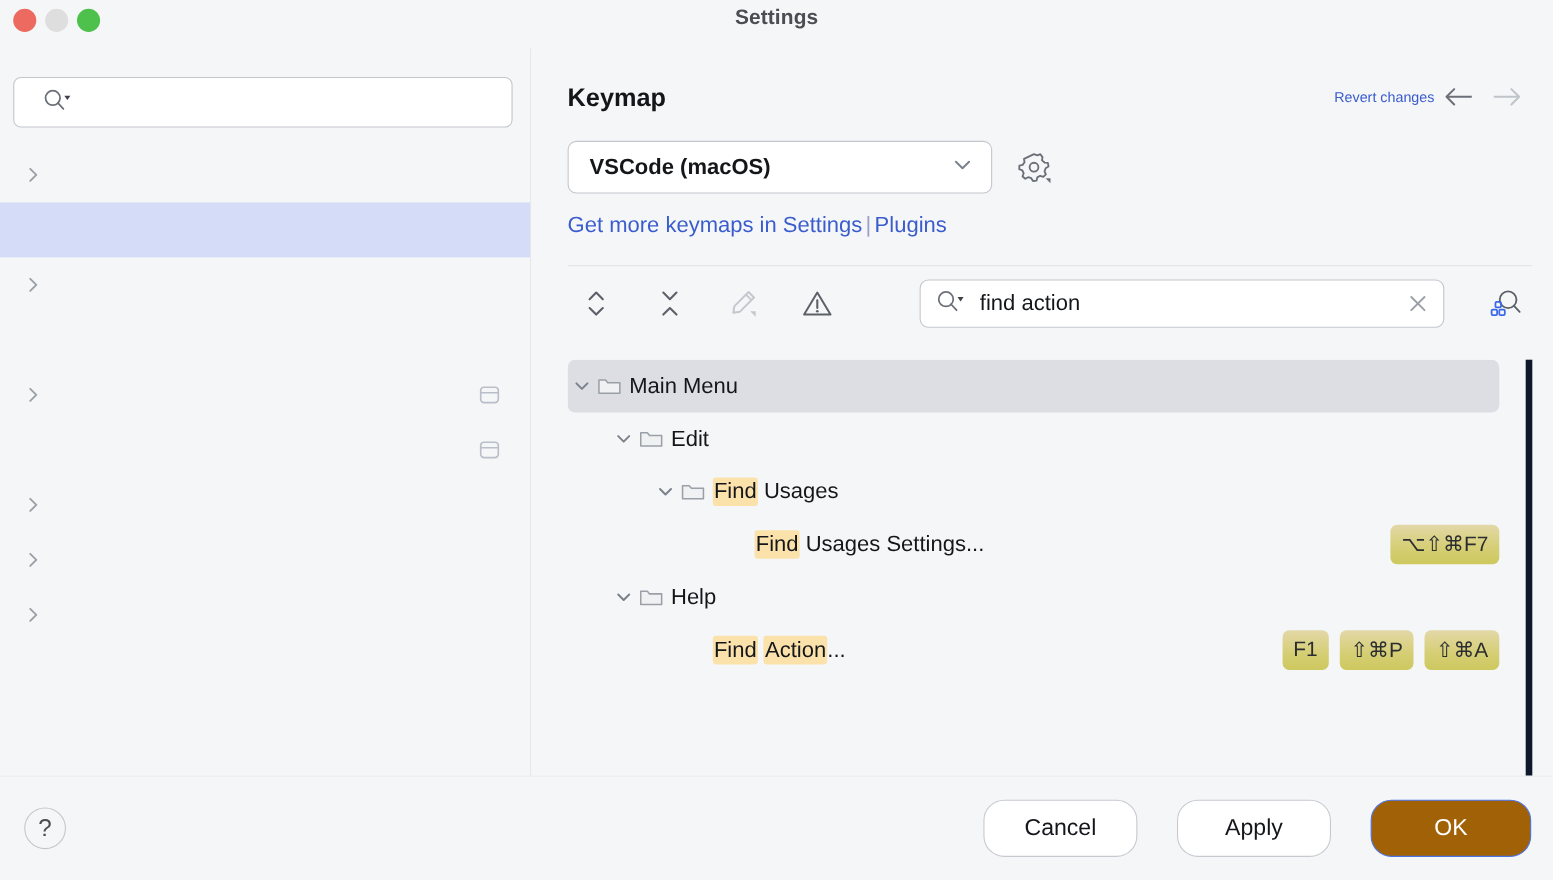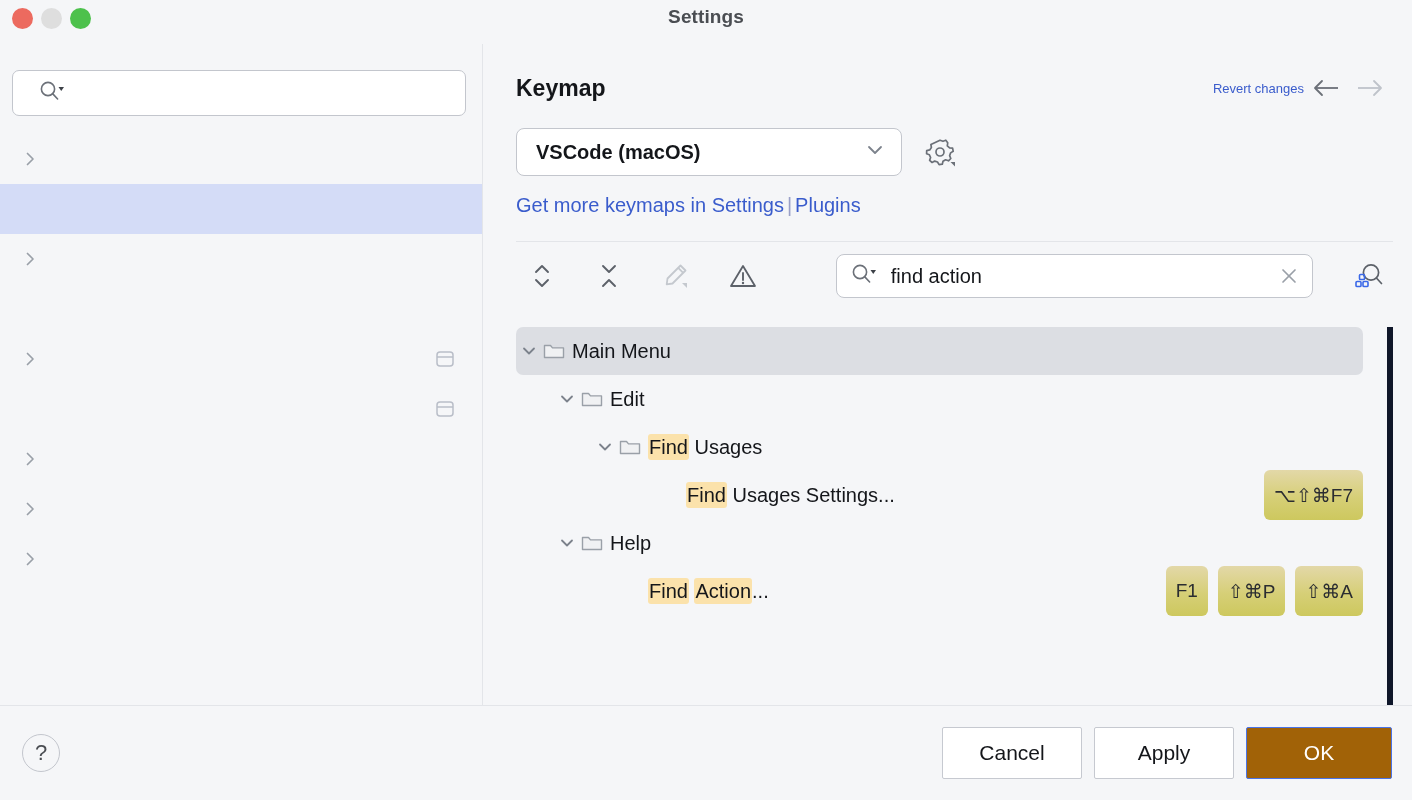--- a/index.html
+++ b/index.html
@@ -277,21 +277,21 @@
   .folder-ico { width: 30px; flex: 0 0 30px; display: flex; align-items: center; }
   .folder-ico.empty { visibility: hidden; }
   .tree-label { flex: 1 1 auto; white-space: nowrap; }
   .hl { background: #fbe2ab; border-radius: 3px; padding: 2px 1px; }
 
   .shortcuts { display: flex; align-items: center; gap: 10px; flex: 0 0 auto; }
   .kbd {
     display: inline-flex;
     align-items: center;
     justify-content: center;
-    height: 50px;
+    height: 36px;
     padding: 0 10px;
     border-radius: 6px;
     font-size: 19px;
     color: #2b2d31;
     background: linear-gradient(180deg, #e3d8a8 0%, #d6cf77 55%, #cdc85e 100%);
     white-space: nowrap;
   }
 
   
   .footer-sep { height: 1px; background: #e3e5e9; }
@@ -309,25 +309,25 @@
     display: flex; align-items: center; justify-content: center;
     color: #4a4d52;
     font-size: 22px;
     cursor: pointer;
     background: #f5f6f8;
   }
   .footer-spacer { flex: 1 1 auto; }
   .btn {
     min-width: 140px;
     height: 52px;
-    border-radius: 2px;
+    border-radius: 19px;
     font-size: 21px;
     display: flex; align-items: center; justify-content: center;
     cursor: pointer;
-    margin-left: 12px;
+    margin-left: 36px;
     border: 1px solid #c6c9d0;
     background: #fff;
     color: #14161a;
   }
   .btn.primary {
     background: #a16207;
     border-color: #4a73e8;
     color: #ffffff;
     min-width: 146px;
   }

